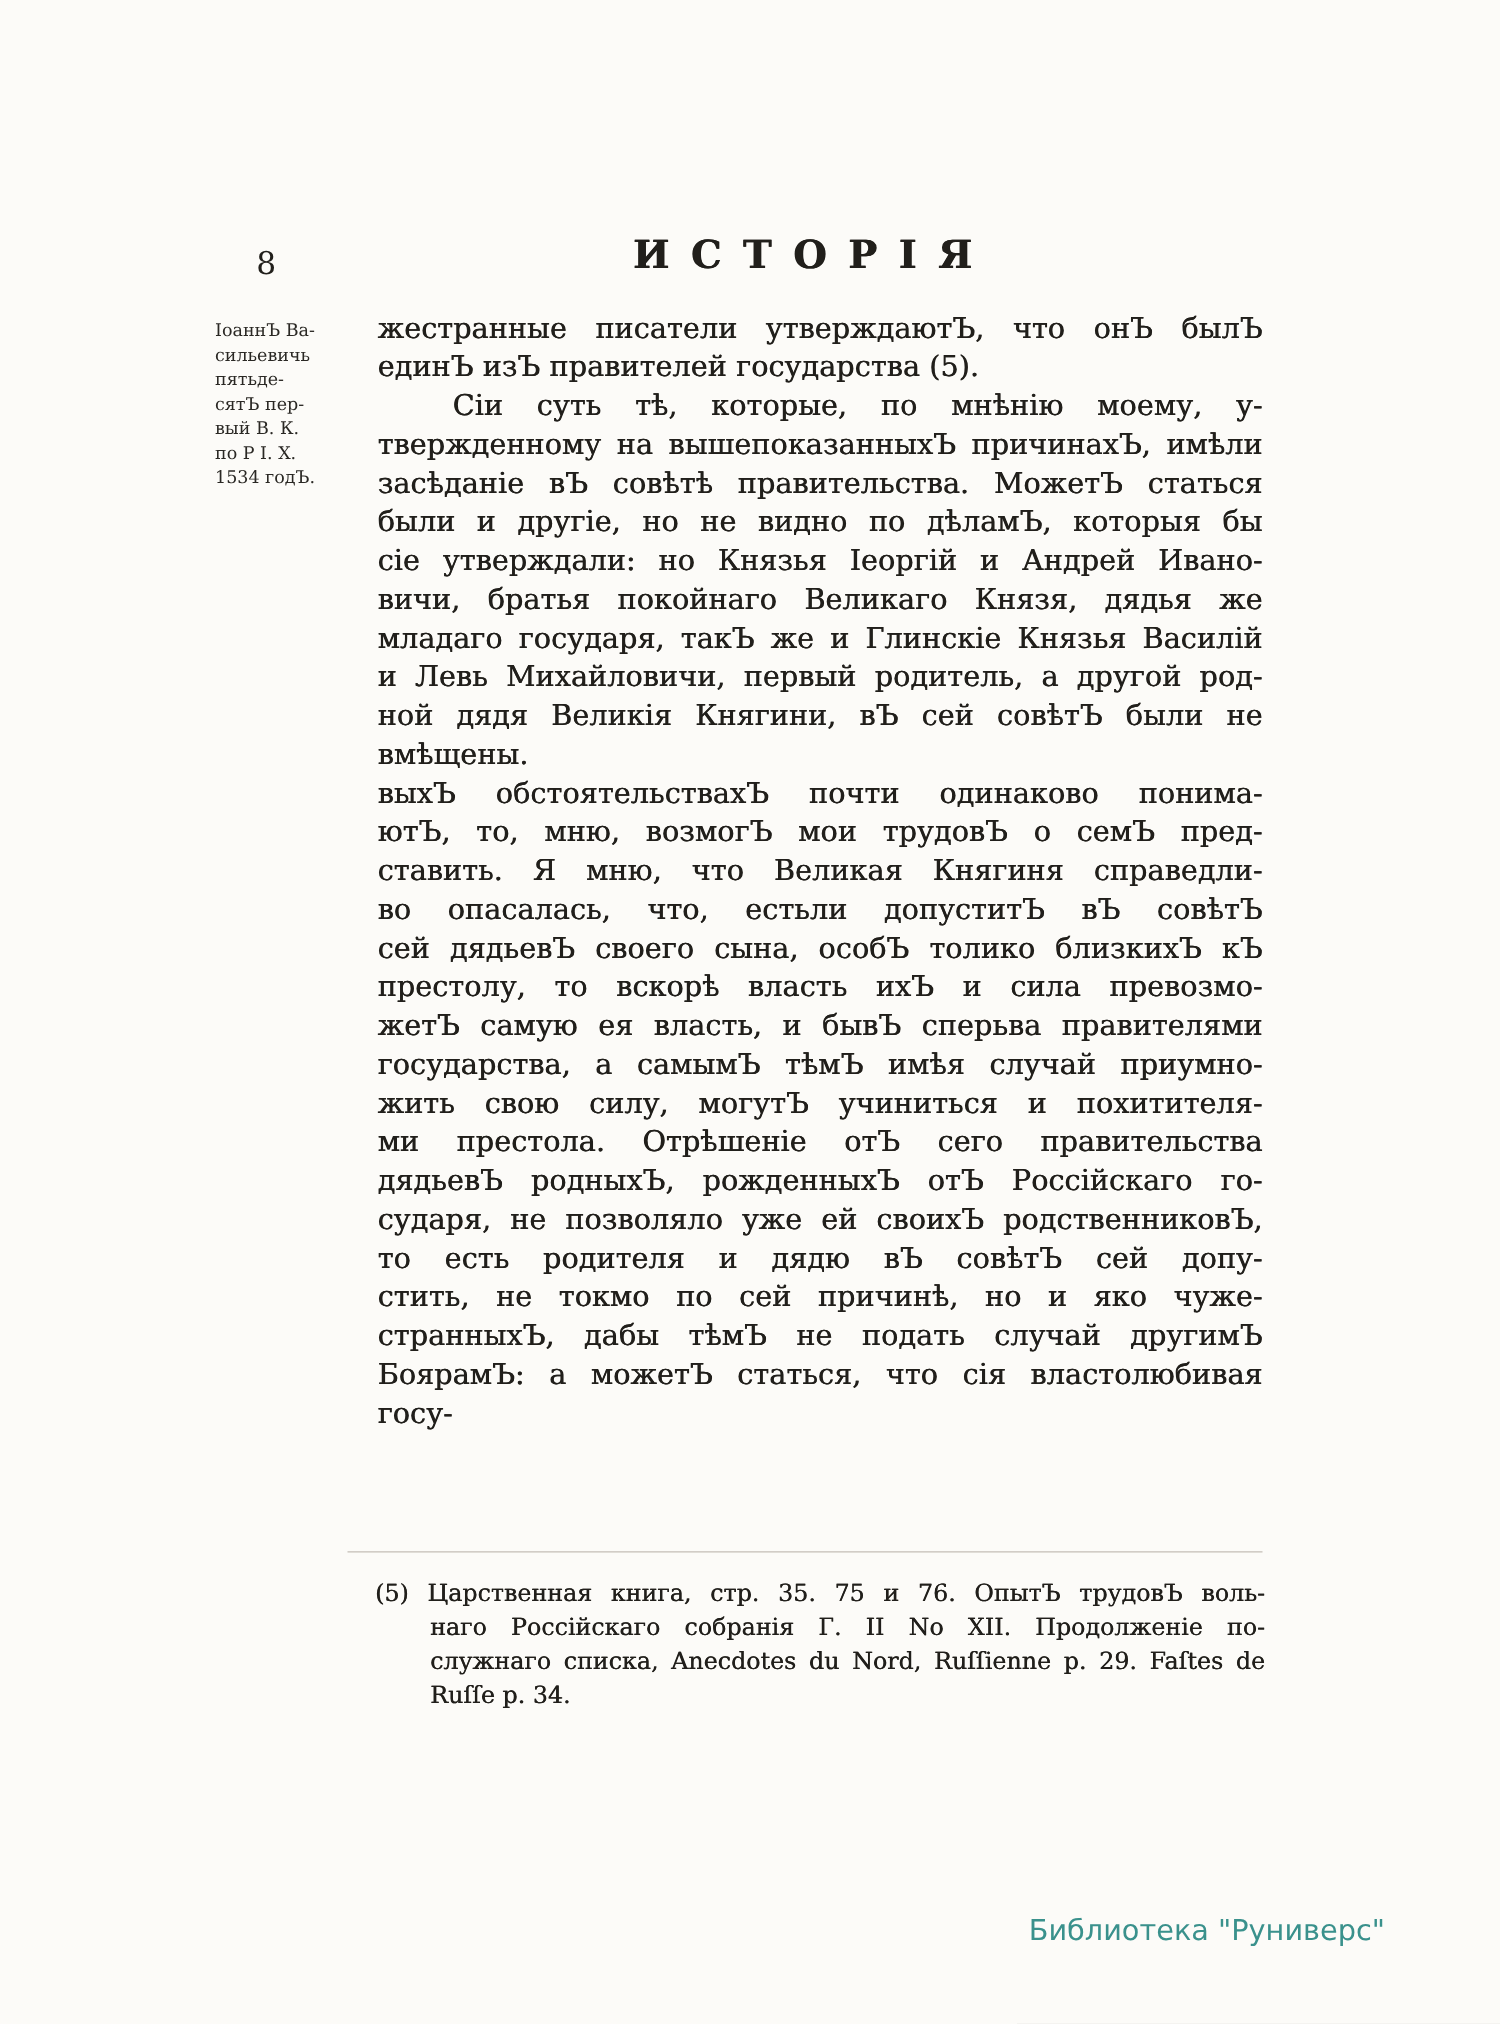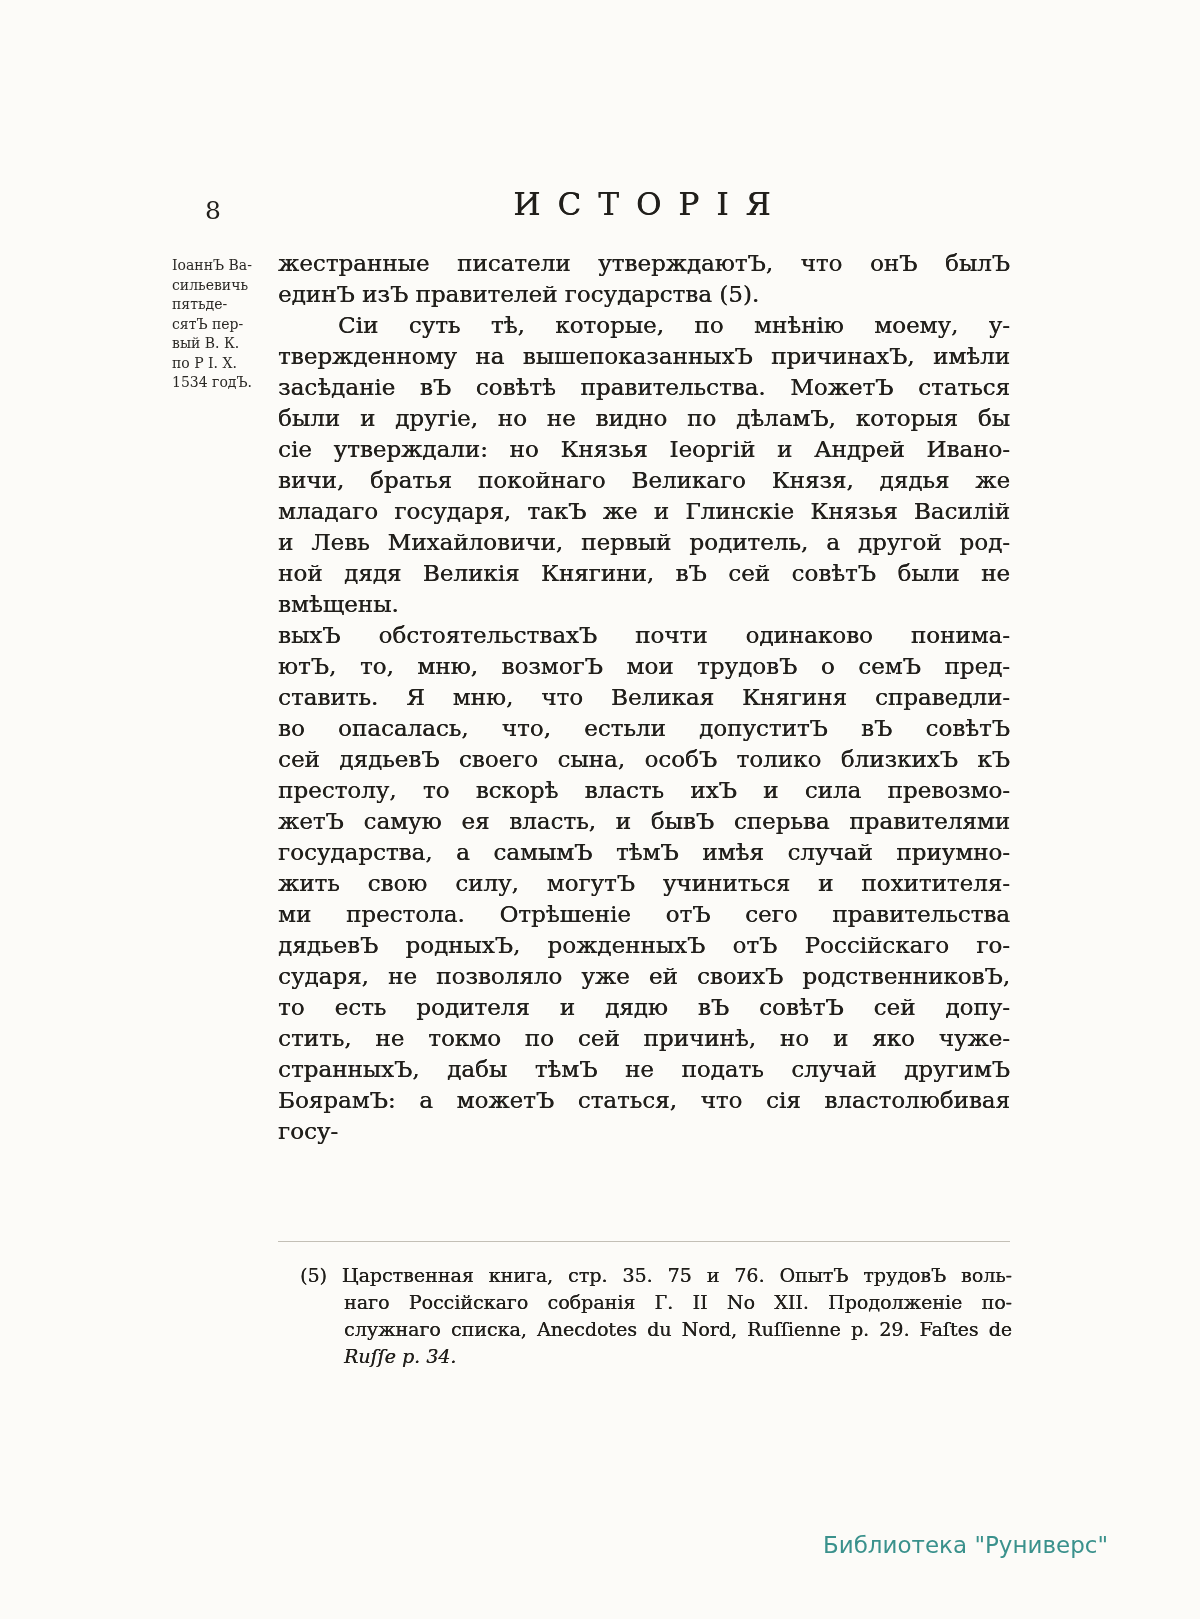--- a/index.html
+++ b/index.html
@@ -30,21 +30,21 @@
     left: 30px;
     top: 10px;
     font-size: 25px;
   }
   .header-title {
     position: absolute;
     left: 116px;
     right: 0;
     text-align: center;
     font-size: 31px;
-    font-weight: normal;
+    font-weight: bold;
     letter-spacing: 0.55em;
     text-shadow: 0.4px 0 0 currentColor;
     white-space: nowrap;
   }
   
   .margin-note {
     position: absolute;
     left: 172px;
     top: 256px;
     width: 104px;
@@ -58,20 +58,21 @@
     left: 278px;
     top: 248px;
     width: 732px;
     font-size: 23px;
     line-height: 31px;
     text-shadow: 0.35px 0 0 currentColor;
   }
   .line {
     text-align: justify;
     text-align-last: justify;
+    margin-left: 24px;
   }
   .line.indent { text-indent: 60px; }
   .line.no-just { text-align-last: left; }
   .catchword {
     text-align: right;
     padding-right: 4px;
   }
   
   .footnote-rule {
     position: absolute;
@@ -88,21 +89,21 @@
     width: 712px;
     font-size: 19px;
     line-height: 27px;
     text-shadow: 0.3px 0 0 currentColor;
   }
   .fn-line {
     text-align: justify;
     text-align-last: justify;
   }
   .fn-line.fn-rest { margin-left: 44px; }
-  .fn-line.no-just { text-align-last: left; font-style: italic; }
+  .fn-line.no-just { text-align-last: left; }
   
   .watermark {
     position: absolute;
     right: 92px;
     top: 1532px;
     font-family: "DejaVu Sans", "Liberation Sans", sans-serif;
     font-size: 23px;
     color: #3a918c;
   }
 </style>

